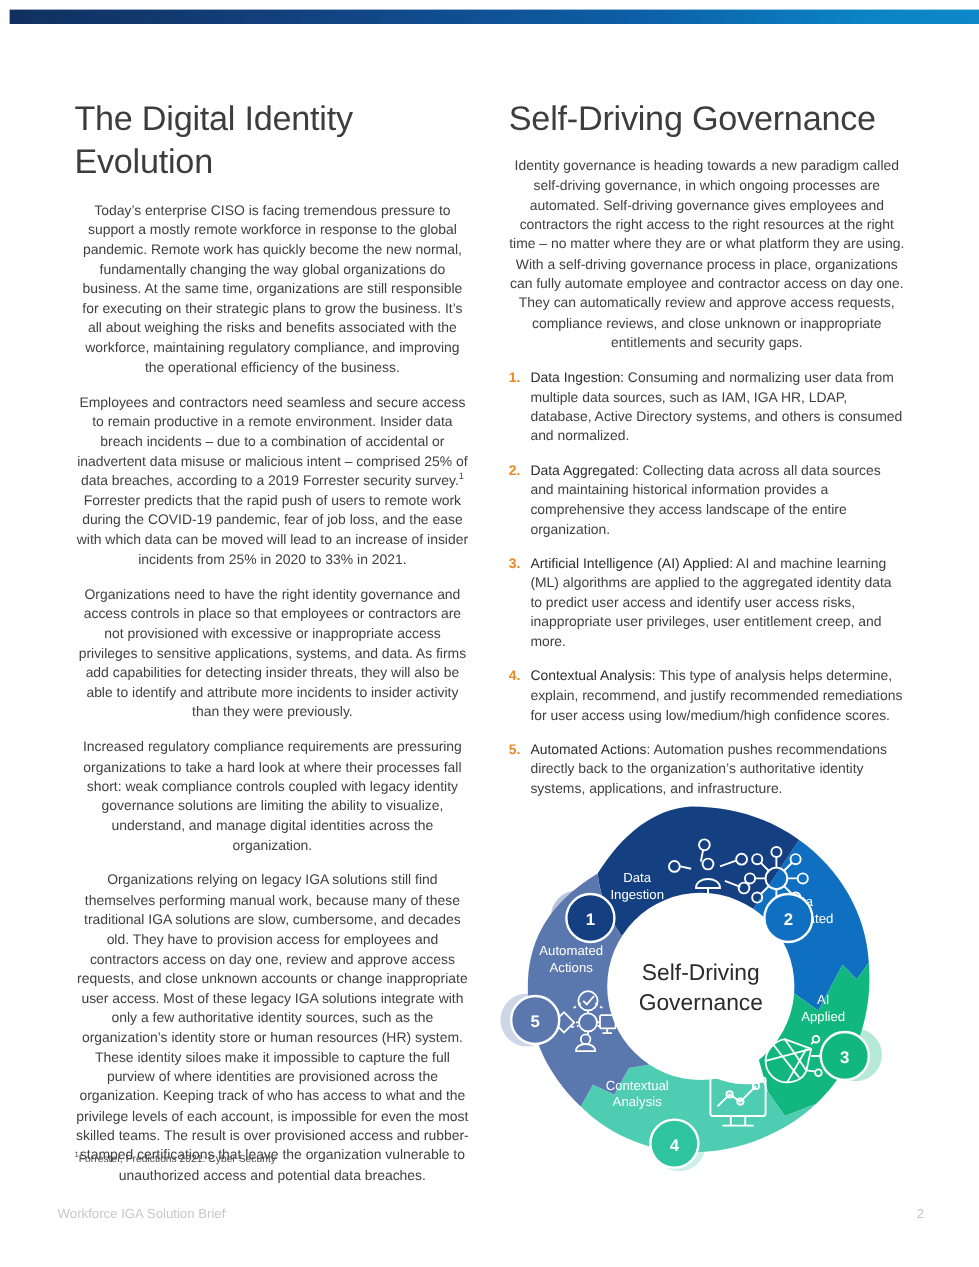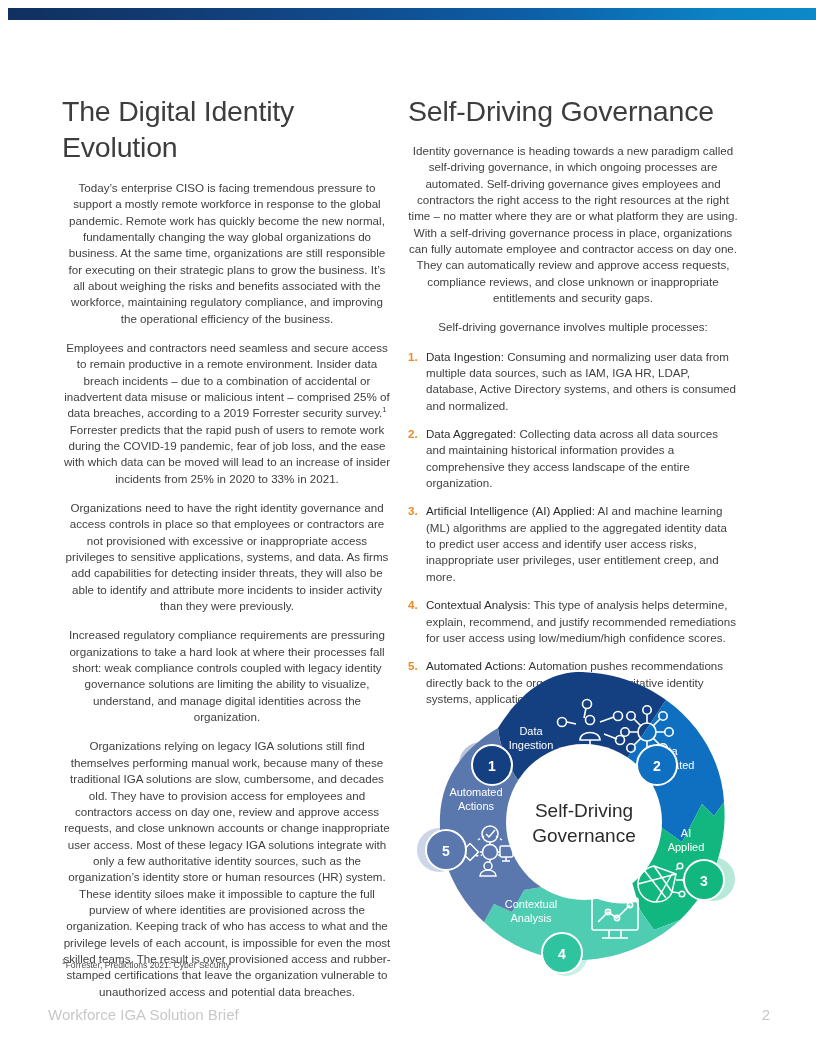--- a/index.html
+++ b/index.html
@@ -34,22 +34,21 @@
     width: 816px;
     height: 1056px;
   }
 
   .columns {
     position: absolute;
     left: 62px;
     top: 82px;
     width: 692px;
     display: flex;
-    gap: 16px;
-    margin-top: 12px;
+    gap: 32px;
   }
   .col {
     width: 330px;
   }
 
   h1.col-title {
     font-family: "Liberation Sans", sans-serif;
     font-weight: 400;
     font-size: 28.5px;
     line-height: 1.26;
@@ -114,21 +113,21 @@
   }
   .footnote sup { font-size: 6.5px; vertical-align: super; line-height: 0; }
 
   .footer {
     position: absolute;
     left: 48px;
     top: 1006px;
     width: 722px;
     display: flex;
     justify-content: space-between;
-    font-size: 15px;
+    font-size: 11px;
     color: #c8c8c8;
     gap: 12px;
   }
 
   
   .diagram-wrap {
     position: absolute;
     left: 414px;
     top: 660px;
     width: 350px;
@@ -174,21 +173,20 @@
 
       <p class="body-text">Organizations need to have the right identity governance and access controls in place so that employees or contractors are not provisioned with excessive or inappropriate access privileges to sensitive applications, systems, and data. As firms add capabilities for detecting insider threats, they will also be able to identify and attribute more incidents to insider activity than they were previously.</p>
       <p class="body-text">Increased regulatory compliance requirements are pressuring organizations to take a hard look at where their processes fall short: weak compliance controls coupled with legacy identity governance solutions are limiting the ability to visualize, understand, and manage digital identities across the organization.</p>
       <p class="body-text">Organizations relying on legacy IGA solutions still find themselves performing manual work, because many of these traditional IGA solutions are slow, cumbersome, and decades old. They have to provision access for employees and contractors access on day one, review and approve access requests, and close unknown accounts or change inappropriate user access. Most of these legacy IGA solutions integrate with only a few authoritative identity sources, such as the organization’s identity store or human resources (HR) system. These identity siloes make it impossible to capture the full purview of where identities are provisioned across the organization. Keeping track of who has access to what and the privilege levels of each account, is impossible for even the most skilled teams. The result is over provisioned access and rubber-stamped certifications that leave the organization vulnerable to unauthorized access and potential data breaches.</p>
     </div>
 
     <div class="col col-right">
       <h1 class="col-title">Self-Driving Governance</h1>
 
       <p class="body-text">Identity governance is heading towards a new paradigm called self-driving governance, in which ongoing processes are automated. Self-driving governance gives employees and contractors the right access to the right resources at the right time – no matter where they are or what platform they are using. With a self-driving governance process in place, organizations can fully automate employee and contractor access on day one. They can automatically review and approve access requests, compliance reviews, and close unknown or inappropriate entitlements and security gaps.</p>
-      <p class="body-text">Self-driving governance involves multiple processes:</p>
 
       <ol class="proc-list">
         <li>
           <span class="num">1.</span><span class="lead">Data Ingestion:</span><span> Consuming and normalizing user data from multiple data sources, such as IAM, IGA HR, LDAP, database, Active Directory systems, and others is consumed and normalized.</span>
         </li>
         <li>
           <span class="num">2.</span><span class="lead">Data Aggregated</span><span>: Collecting data across all data sources and maintaining historical information provides a comprehensive they access landscape of the entire organization.</span>
         </li>
         <li>
           <span class="num">3.</span><span class="lead">Artificial Intelligence (AI) Applied</span><span>: AI and machine learning (ML) algorithms are applied to the aggregated identity data to predict user access and identify user access risks, inappropriate user privileges, user entitlement creep, and more.</span>

